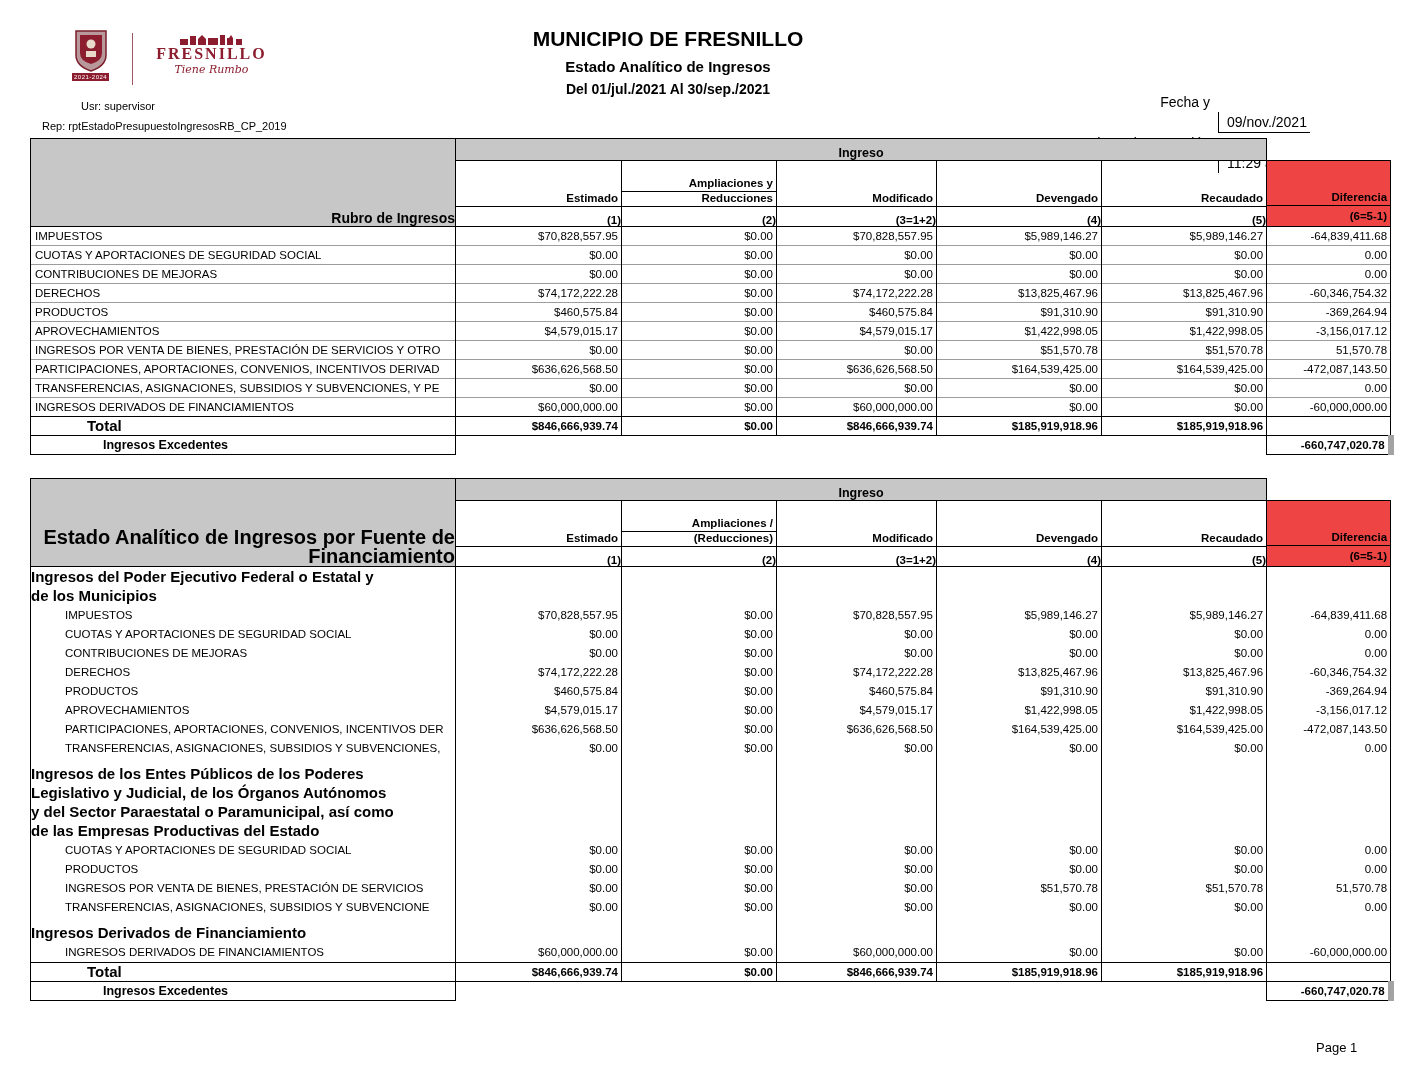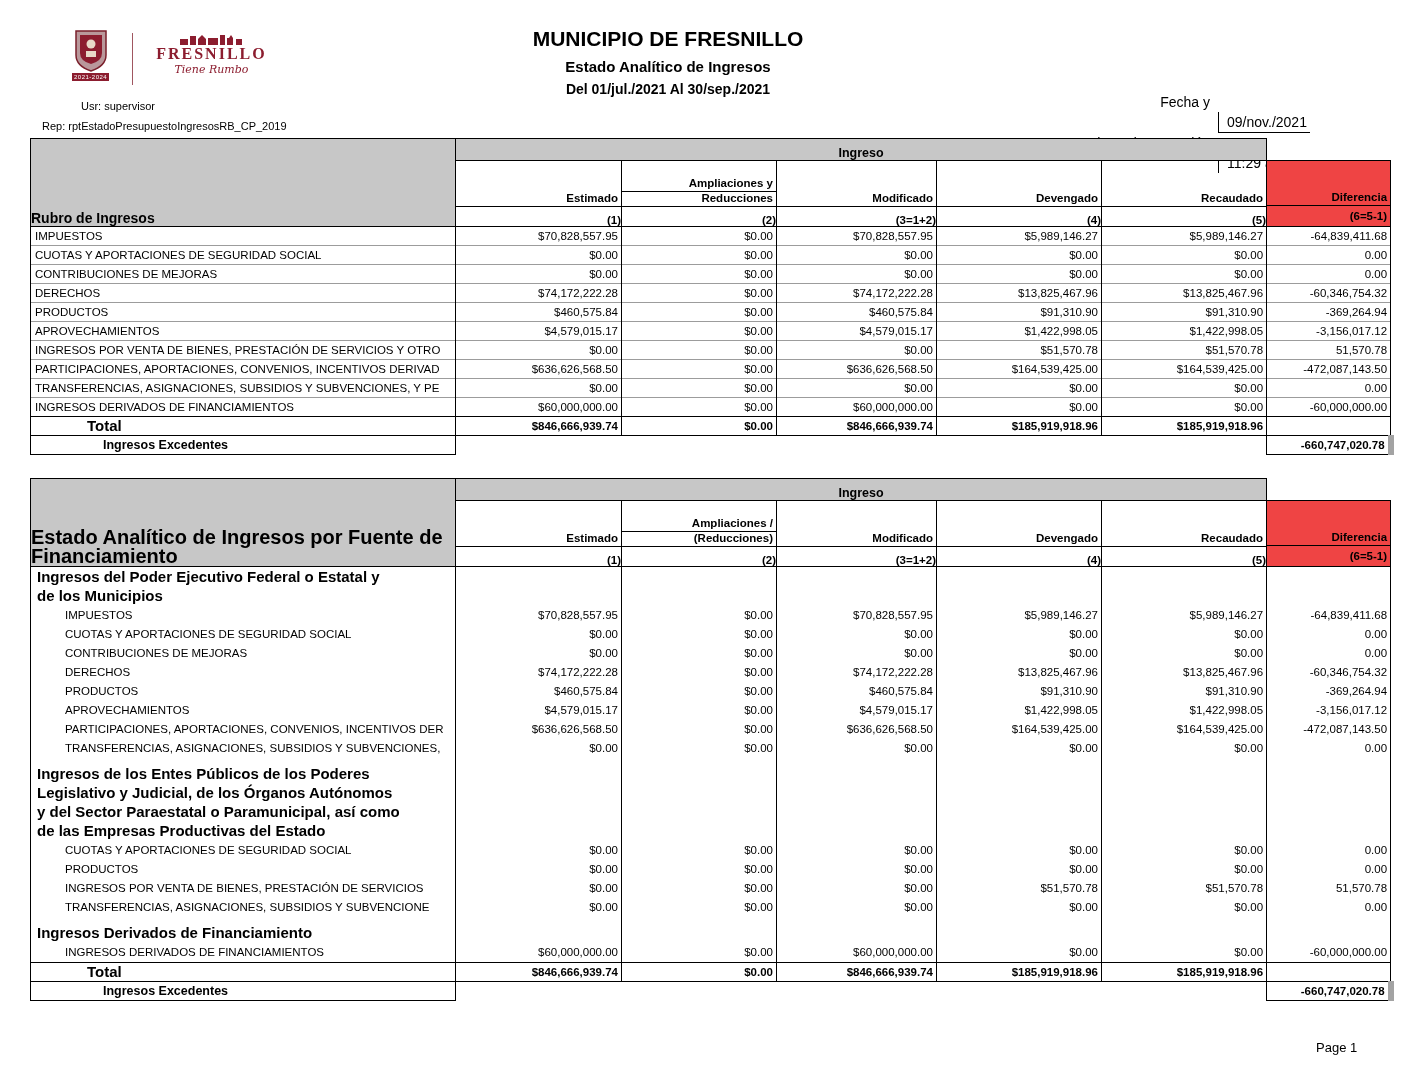--- a/index.html
+++ b/index.html
@@ -29,38 +29,38 @@
   .pi-l { text-align:right; padding:3px 8px 3px 0; line-height:14px; }
   .pi-v { border-left:1px solid #000; padding:3px 2px 3px 8px; line-height:14px;margin-top:20px; }
   .pi-v1 { border-bottom:1px solid #000; }
 
   
   .rpt { position:absolute; left:30px; border-collapse:collapse; table-layout:fixed; width:1360px; font-size:11.5px; }
   #tbl1 { top:138px; }
   #tbl2 { top:478px; }
   .rpt th, .rpt td { padding:0; vertical-align:bottom; overflow:hidden; }
 
-  .corner { background:#c7c7c7; border:1px solid #000; text-align:left; vertical-align:middle; font-weight:bold; }
+  .corner { background:#c7c7c7; border:1px solid #000; text-align:right; vertical-align:middle; font-weight:bold; }
   .corner1 { font-size:14px; }
   .corner2 { font-size:20px; white-space:pre-line; line-height:19px; }
   .ingreso { background:#c7c7c7; border:1px solid #000; text-align:center; font-weight:bold; font-size:12.5px; height:22px; vertical-align:middle;margin-top:27px; }
   .nohead { border:none; background:#fff; }
   .collabel { border-left:1px solid #000; border-right:1px solid #000; height:46px; vertical-align:bottom; }
   .lab { display:block; text-align:right; font-weight:bold; border-bottom:1px solid #000; padding:0 3px 1px 0; line-height:13px; }
   .colnum { border-left:1px solid #000; border-right:1px solid #000; border-bottom:1px solid #000; text-align:right; font-weight:bold; height:20px; padding:0 3px 2px 0; vertical-align:bottom; }
   .diffhead { border:1px solid #000; background:#ef4444; vertical-align:bottom; }
   .dnum { display:block; text-align:right; font-weight:bold; padding:2px 3px 2px 0; line-height:16px; }
 
   .rpt td.lbl { border-left:1px solid #000; border-right:1px solid #000; text-align:left; padding-left:4px; white-space:nowrap; }
   .rpt td.numc { border-left:1px solid #000; border-right:1px solid #000; text-align:right; padding-right:3px; white-space:nowrap; }
   #tbl1 tbody td { height:18px; line-height:18px; }
   #tbl2 tbody td { height:19px; line-height:19px; }
   #tbl1 tbody tr + tr td { border-top:1px solid #9c9c9c; }
   #tbl2 td.lbl { padding-left:34px; }
-  #tbl2 td.heading { border-left:1px solid #000; border-right:1px solid #000; font-weight:bold; font-size:15px; line-height:19px; white-space:pre-line; padding-left:6px; padding-bottom:1px; vertical-align:bottom; }
+  #tbl2 td.heading { border-left:1px solid #000; border-right:1px solid #000; font-weight:bold; font-size:15px; line-height:19px; white-space:pre-line; padding-bottom:1px; vertical-align:bottom; }
   #tbl2 tr.heading-gap td { padding-top:6px; }
 
   .rpt tfoot tr.total td { border-top:1px solid #000; border-bottom:1px solid #000; font-weight:bold; height:19px; line-height:18px; }
   .rpt tfoot td.tlabel { border-left:1px solid #000; border-right:1px solid #000; padding-left:56px; font-size:15px; }
   .rpt tfoot tr.exced td { height:19px; line-height:18px; }
   .rpt tfoot td.exlabel { border:1px solid #000; font-weight:bold; font-size:12.5px; padding-left:72px; }
   .rpt tfoot td.blank { border:none; }
   .rpt tfoot td.exval { border-left:1px solid #000; border-right:6px solid #a3a3a3; border-bottom:1px solid #000; text-align:right; font-weight:bold; padding-right:3px; }
 
   .pagenum { position:absolute; left:1316px; top:1040px; font-size:13px; }

